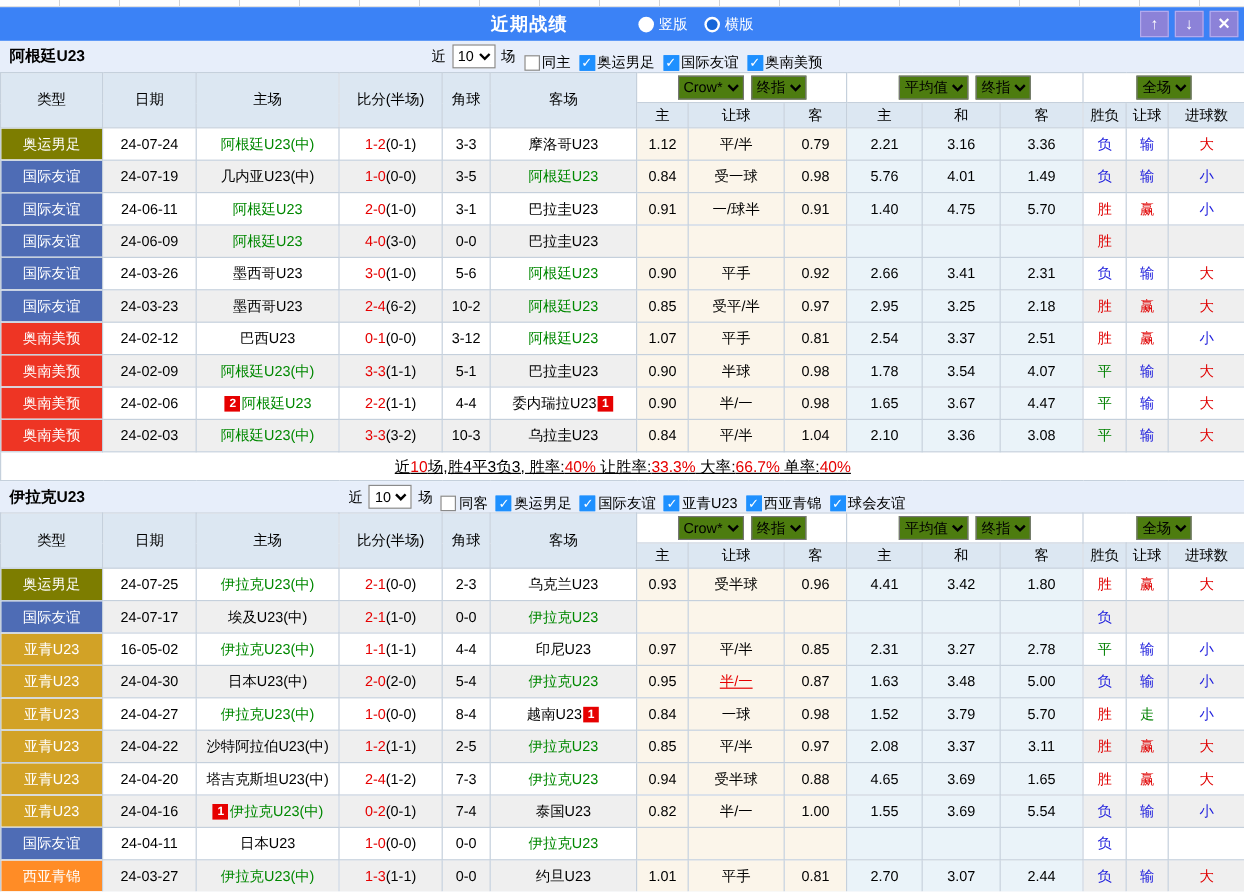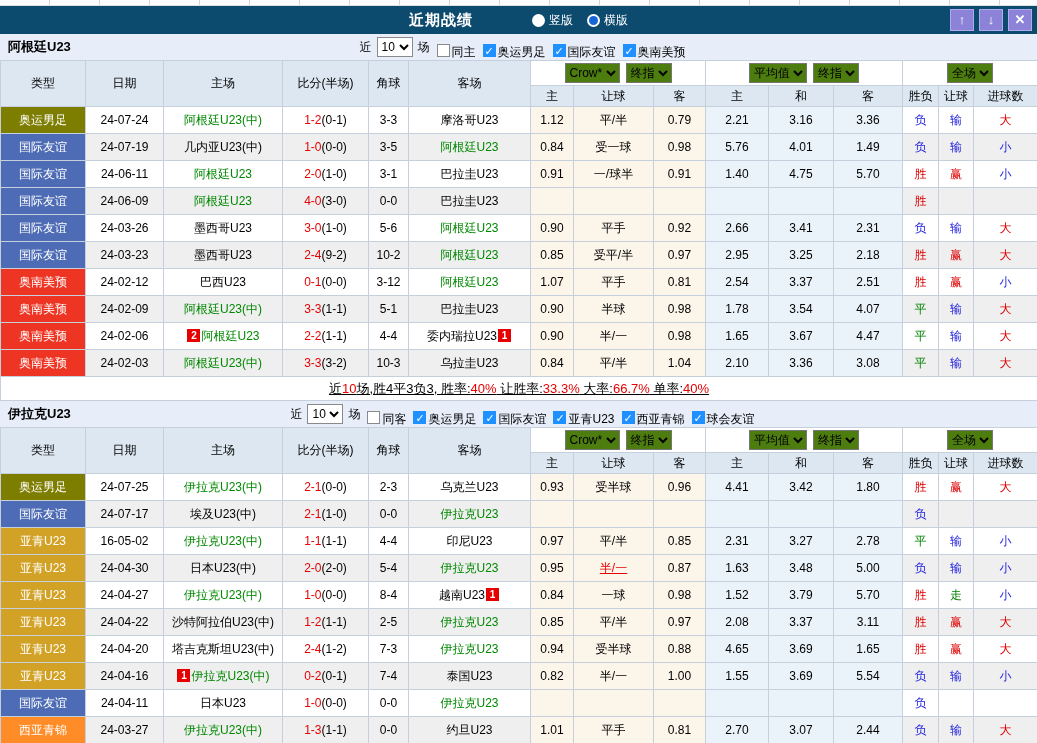--- a/index.html
+++ b/index.html
@@ -3,35 +3,35 @@
 <meta charset="utf-8">
 <style>
   html,body{margin:0;padding:0;background:#fff;}
   body{font-family:"Liberation Sans","DejaVu Sans",sans-serif;width:1037px;}
   .page{width:1037px;height:743px;overflow:hidden;background:#fff;}
   
   .bg-sliver{height:6px;background:
     repeating-linear-gradient(90deg,transparent 0 49px,#d4d4d4 49px 50px),#fdfdfd;
     border-bottom:1px solid #e0e0e0;box-sizing:border-box;}
   
-  .titlebar{height:28px;background:#0c4a6e;position:relative;display:flex;align-items:center;justify-content:center;color:#fff;}
+  .titlebar{height:28px;background:#3b82f6;position:relative;display:flex;align-items:center;justify-content:center;color:#fff;}
   .titlebar .title{font-size:15px;font-weight:bold;letter-spacing:1px;}
   .titlebar .radios{display:flex;align-items:center;margin-left:14px;font-size:12px;gap:14px;padding-left:45px;}
   .titlebar label{display:flex;align-items:center;gap:4px;cursor:pointer;}
   .radio{width:13px;height:13px;border-radius:50%;background:#fff;display:inline-block;position:relative;}
   .radio.on::after{content:'';position:absolute;left:2px;top:2px;right:2px;bottom:2px;background:#1565d8;border-radius:50%;}
   .tb-buttons{position:absolute;right:5px;top:3px;display:flex;gap:5px;}
   .tb-buttons button{width:24px;height:22px;background:#8c82d8;border:1px solid #b2aaee;color:#fff;font-size:13px;font-weight:bold;line-height:18px;cursor:pointer;padding:0;}
   
   .secbar{height:26px;background:#e7eefa;display:flex;align-items:center;font-size:13px;}
   .secbar .team{font-weight:bold;color:#000;padding-left:8px;width:230px;flex:0 0 auto;}
   .secbar .filters{margin:0 auto;display:flex;align-items:center;gap:3px;font-size:12px;color:#000;}
   .secbar .rspacer{width:230px;flex:0 0 auto;}
   .filters select{font-size:12px;height:20px;border:1px solid #8a8a8a;background:#fff;margin:0 2px;}
-  .filters label{display:flex;gap:2px;cursor:pointer;margin-left:4px;margin-top:11px;}
+  .filters label{display:flex;align-items:center;gap:2px;cursor:pointer;margin-left:4px;margin-top:11px;}
   .cb{width:13px;height:13px;display:inline-block;box-sizing:border-box;text-align:center;line-height:12px;font-size:11px;}
   .cb.off{background:#fff;border:1px solid #8a8a8a;}
   .cb.on{background:#1e90ff;border:1px solid #1e90ff;color:#fff;font-weight:bold;}
   
   table.stat{border-collapse:collapse;table-layout:fixed;width:1037px;font-size:12px;color:#000;}
   table.stat td,table.stat th{border:1px solid #c5d0dc;text-align:center;padding:0;overflow:hidden;white-space:nowrap;}
   tr.hdr-top td{height:24px;background:#fff;}
   tr.hdr-top th{background:#dce7f2;font-weight:normal;font-size:12px;text-align:center;}
   tr.hdr-sub td{height:20px;background:#dce7f2;}
   .ddcell select{font-size:12px;height:20px;border:1px solid #767676;background:#4d7c0f;margin:0 3px;}
@@ -240,21 +240,21 @@
       <td class="plain res-b">负</td>
       <td class="plain res-b">输</td>
       <td class="plain res-r">大</td>
     </tr>
           <tr class="mrow alt">
       <td class="plain type-cell">
               <div class="badge" style="background:#4e6cb5">国际友谊</div>
             </td>
       <td class="plain">24-03-23</td>
       <td class="plain"><span class="tblack">墨西哥U23</span></td>
-      <td class="plain"><span class="ft">2-4</span><span class="ht">(9-2)</span></td>
+      <td class="plain"><span class="ft">2-4</span><span class="ht">(6-2)</span></td>
       <td class="plain">10-2</td>
       <td class="plain"><span class="tgreen">阿根廷U23</span></td>
       <td class="cream">0.85</td>
       <td class="cream">受平/半</td>
       <td class="cream">0.97</td>
       <td class="cblue">2.95</td>
       <td class="cblue">3.25</td>
       <td class="cblue">2.18</td>
       <td class="plain res-r">胜</td>
       <td class="plain res-r">赢</td>

